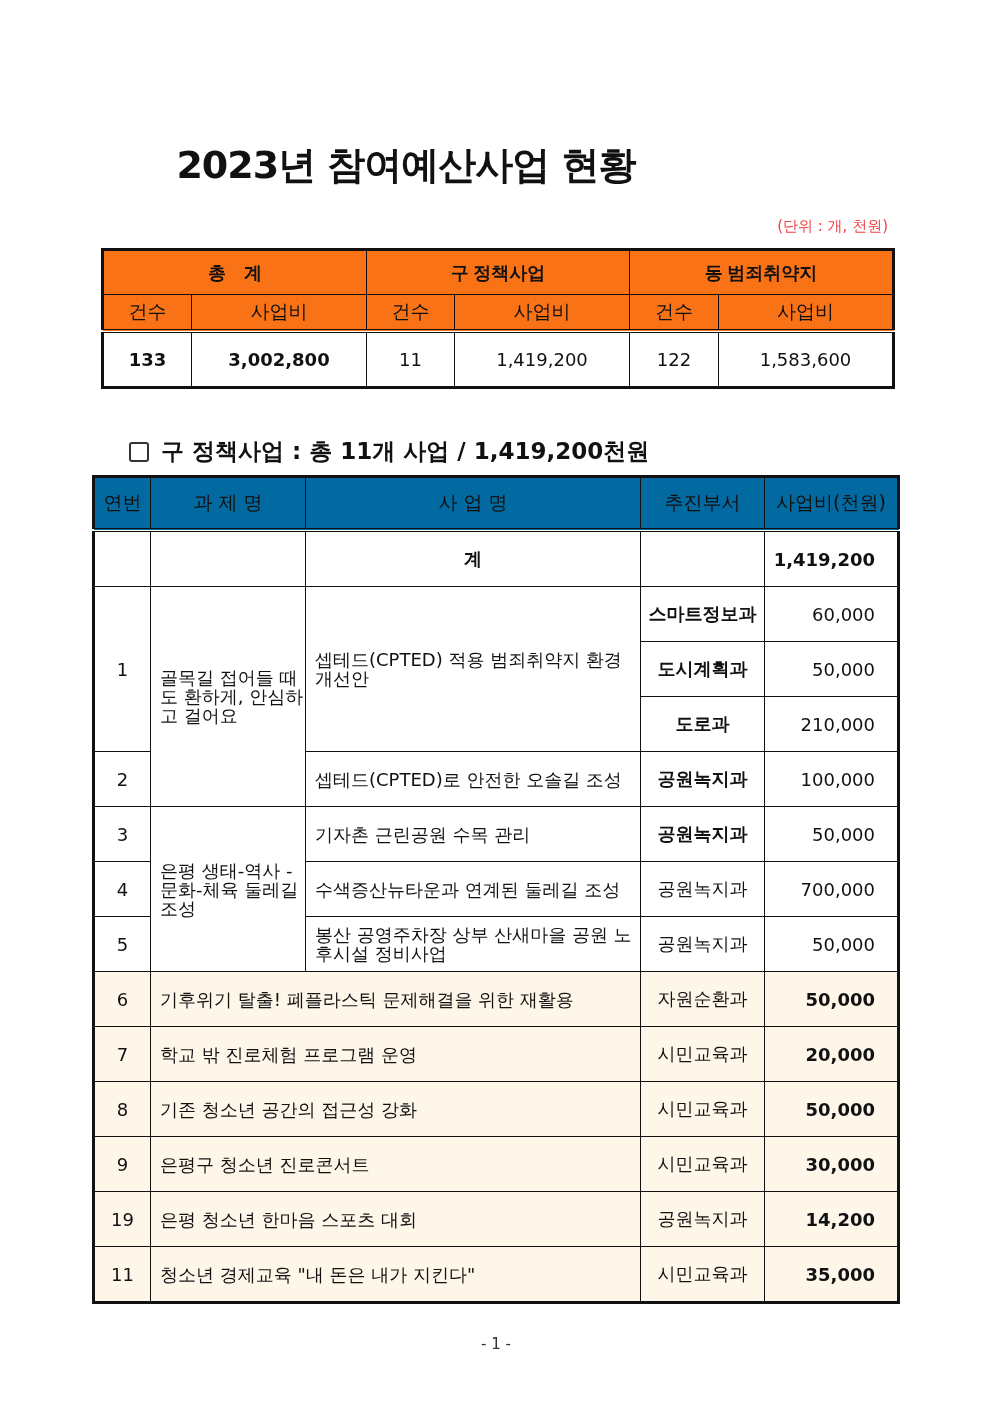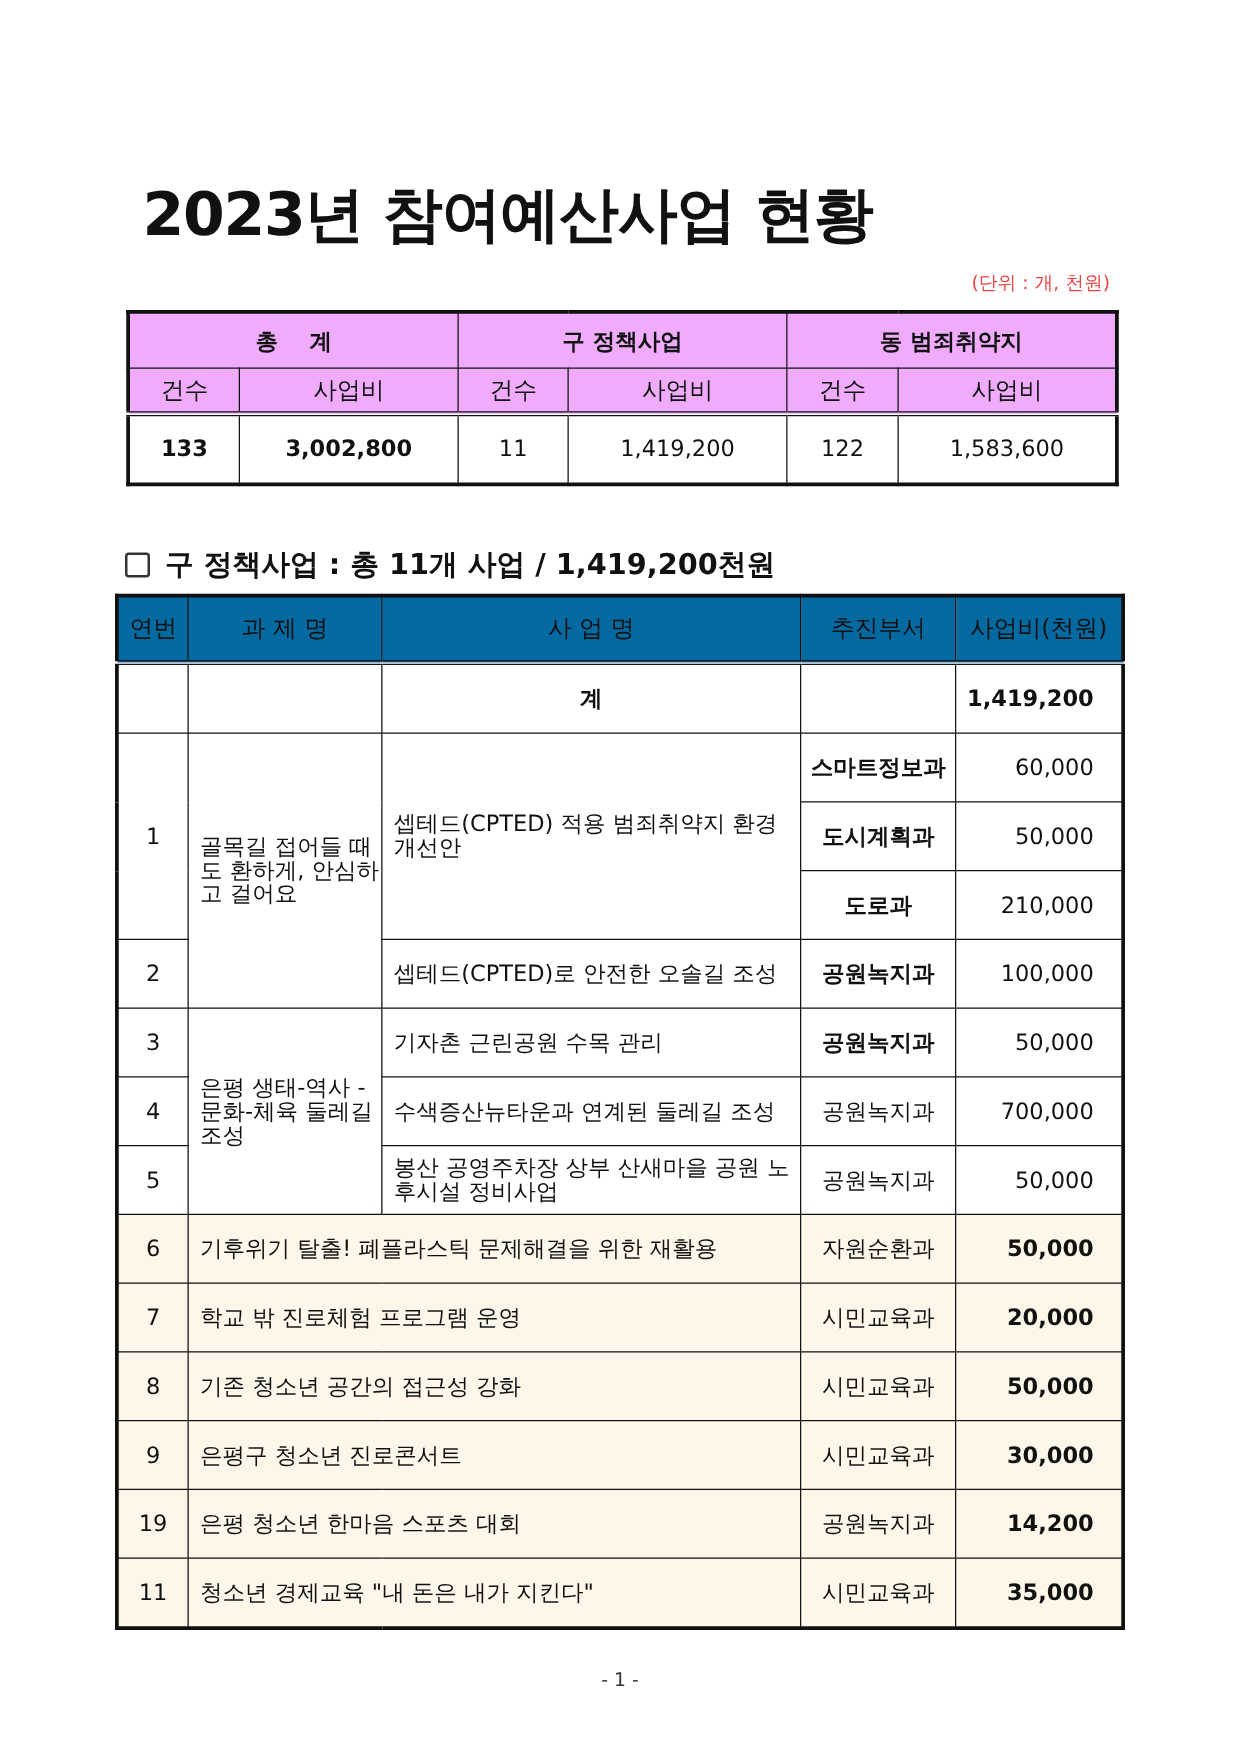--- a/index.html
+++ b/index.html
@@ -1,27 +1,27 @@
 <!DOCTYPE html>
 <html><head>
 <meta charset="utf-8">
 <style>
   html, body { margin:0; padding:0; background:#ffffff; }
   body { width:992px; height:1403px; position:relative; font-family:"DejaVu Sans","Liberation Sans",sans-serif; color:#111; overflow:hidden; }
-  .title { position:absolute; left:0; width:812px; top:140px; text-align:center; font-size:48px; font-weight:bold; letter-spacing:-1px; }
+  .title { position:absolute; left:0; width:812px; top:140px; text-align:center; font-size:38px; font-weight:bold; letter-spacing:-1px; }
   .unit { position:absolute; right:104px; top:217px; font-size:15px; color:#ef4444; }
   table { border-collapse:collapse; position:absolute; table-layout:fixed; }
   td, th { border:1px solid #111; padding:0; text-align:center; vertical-align:middle; font-weight:normal; }
   #summary { left:101px; top:248px; width:791px; border:3px solid #111; }
-  #summary th { background:#f0abfc; font-size:18px; }
+  #summary th { background:#f97316; font-size:18px;font-family:Liberation Serif, serif; }
   #summary .grp th { height:43px; font-weight:bold; }
   #summary .sub th { height:34px; font-size:19px; border-bottom:4px double #111; }
   #summary td { height:53px; font-size:18px;margin-left:40px; }
   #summary .b { font-weight:bold; }
-  .section { position:absolute; left:100px; top:436px; font-size:23px; font-weight:bold; display:flex; align-items:center; }
+  .section { position:absolute; left:129px; top:436px; font-size:23px; font-weight:bold; display:flex; align-items:center; }
   .checkbox { width:20px; height:20px; border:2px solid #333; border-radius:3px; margin-right:12px; box-sizing:border-box; }
   #detail { left:92px; top:475px; width:805px; border:3px solid #111; }
   #detail th { background:#0369a1; font-size:19px; height:50px; border-bottom:4px double #111; }
   #detail td { height:54px; font-size:18px; }
   #detail .l { text-align:left; padding-left:9px; line-height:19px; }
   #detail .r { text-align:right; padding-right:22px; }
   #detail .b { font-weight:bold; }
   #detail tr.beige td { background:#fdf6e9; }
   .pageno { position:absolute; left:0; width:992px; top:1335px; text-align:center; font-size:15px; color:#333; }
 </style>

